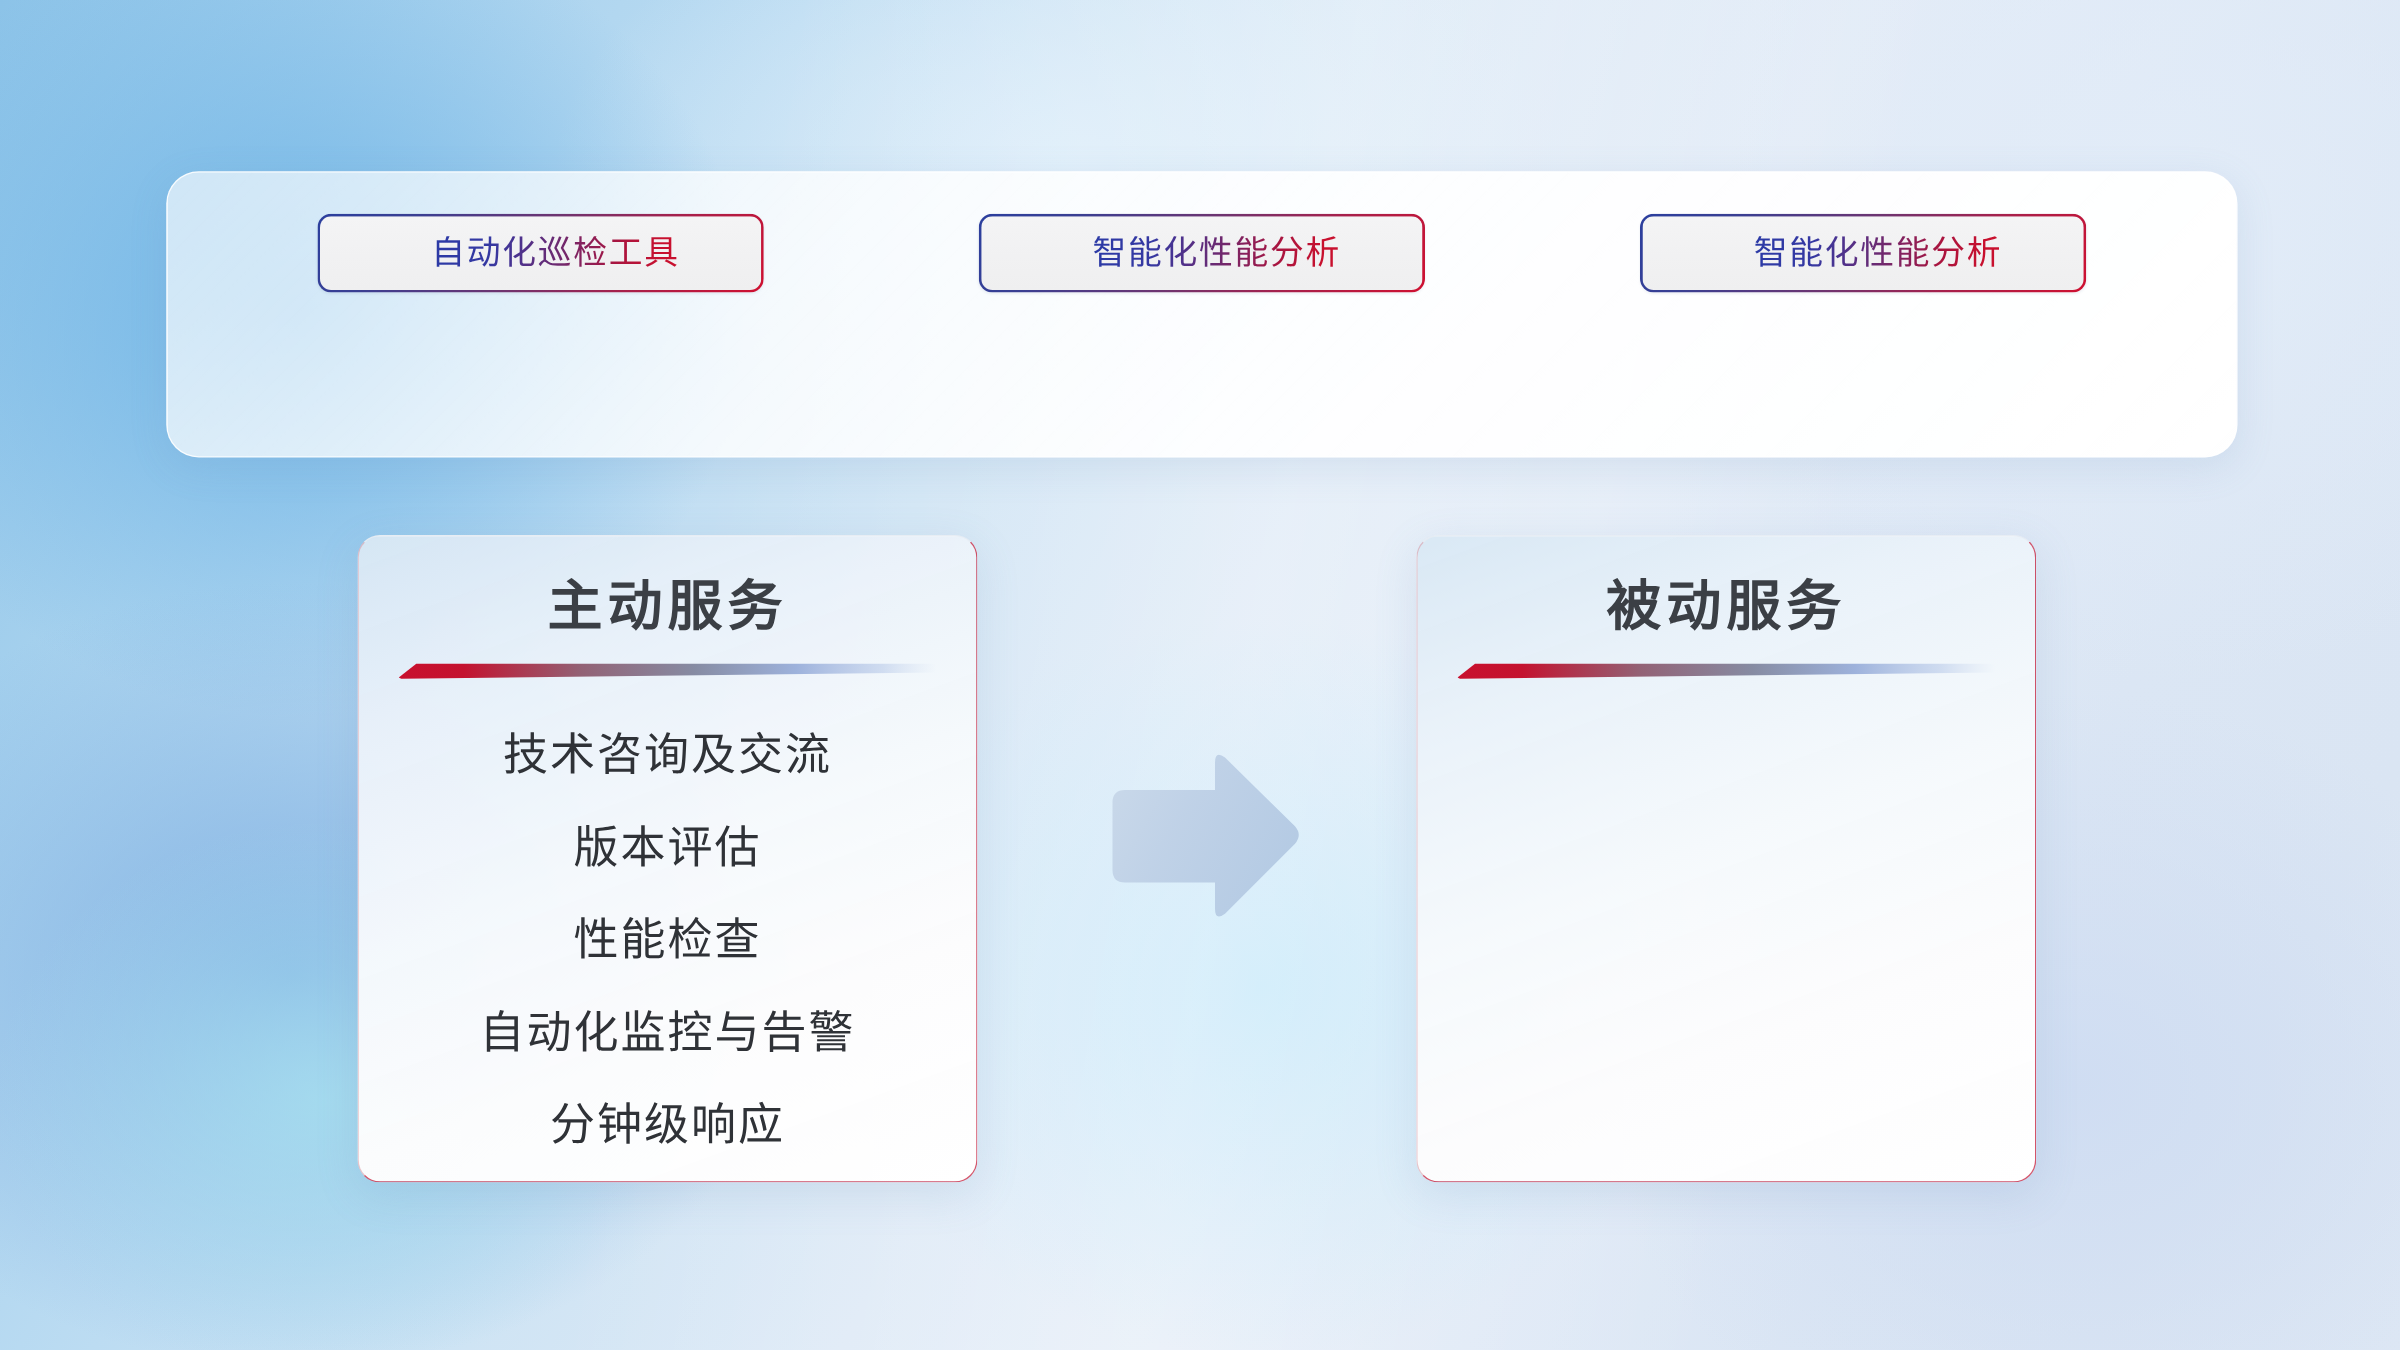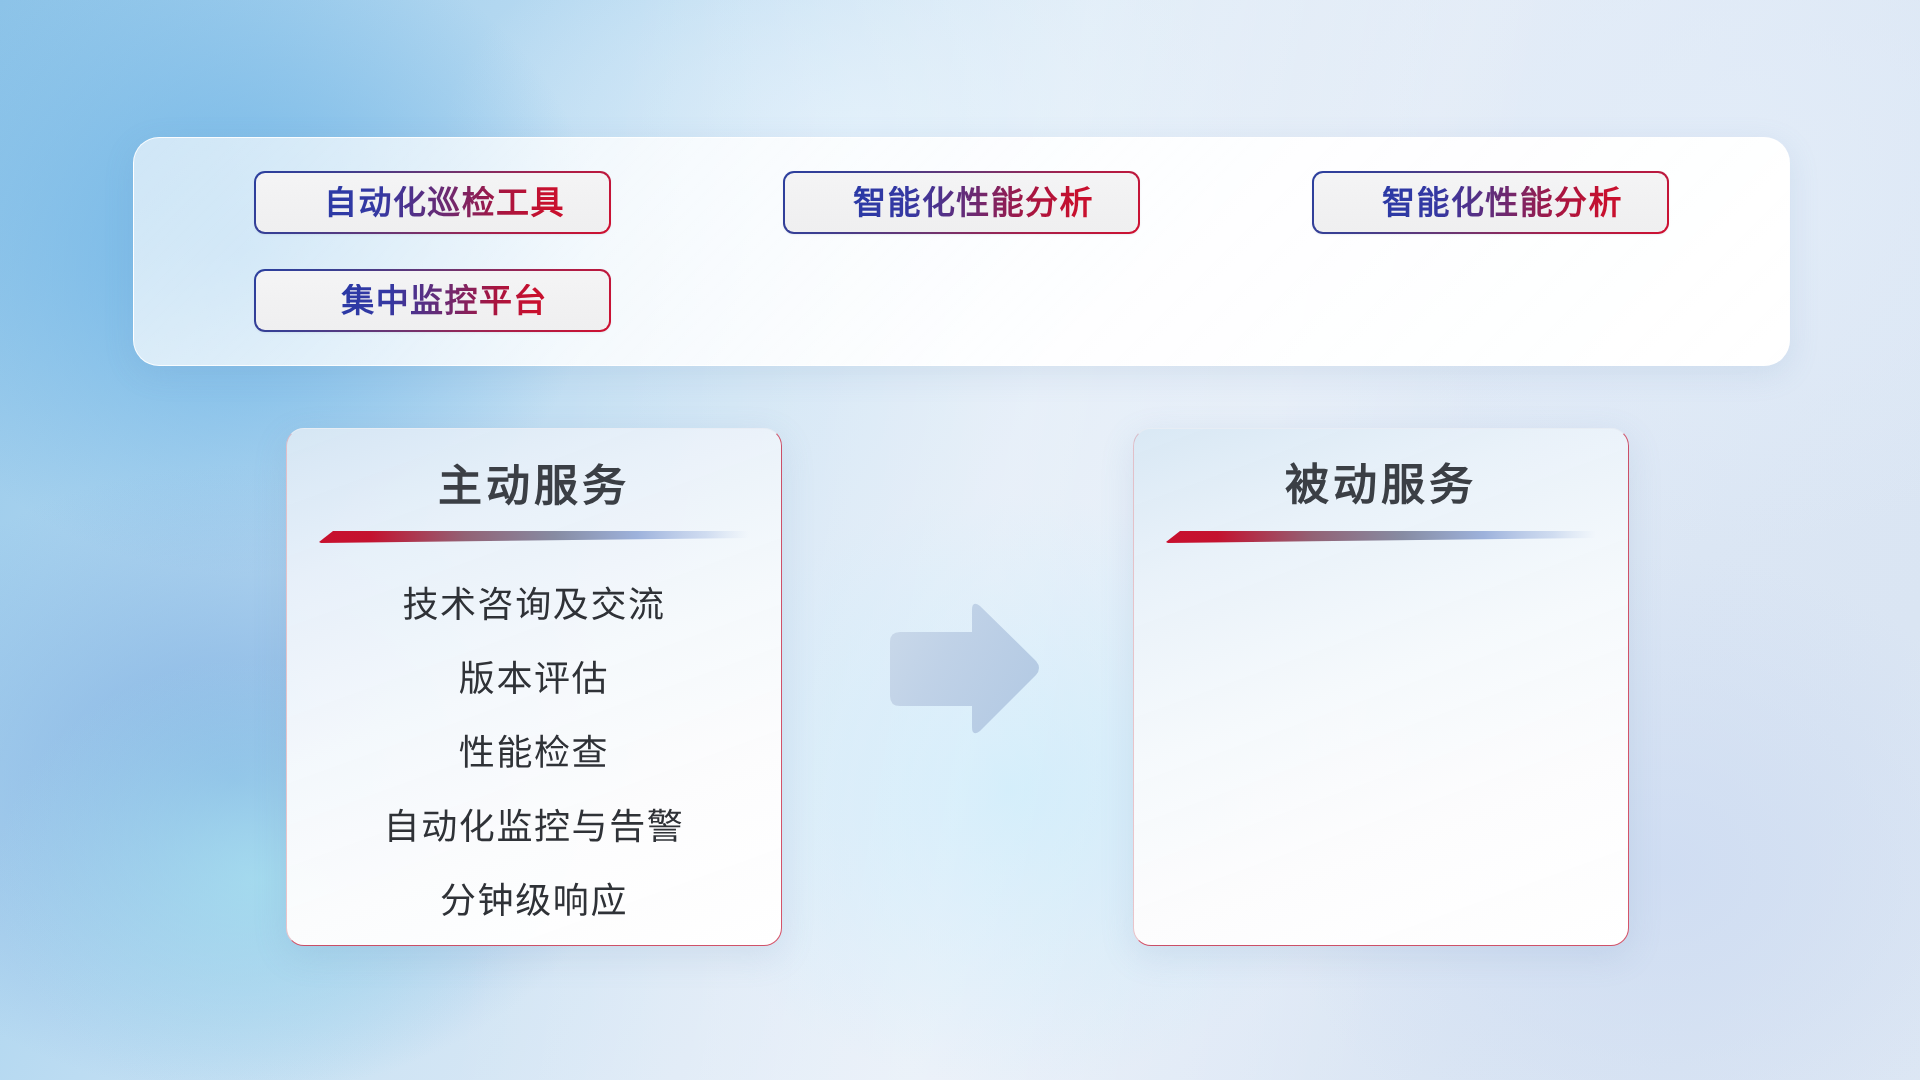--- a/index.html
+++ b/index.html
@@ -126,23 +126,23 @@
       linear-gradient(128deg, #2b3f9e 0%, #3a3f92 20%, #6e3470 48%, #a7204b 72%, #cf1030 100%) border-box;
     border: 2px solid transparent;
     box-sizing: border-box;
     display: flex;
     align-items: center;
     justify-content: center;
     box-shadow: 0 1px 2px rgba(90,110,150,0.10);
   }
 
   .pill-label {
-    font-size: 33px;
+    font-size: 27px;
     letter-spacing: 1.4px;
-    font-weight: 700;
+    font-weight: 400;
     background: linear-gradient(95deg, #2b3aa6 0%, #3538a2 24%, #6b2a72 50%, #a81540 74%, #c8102e 92%);
     -webkit-background-clip: text;
     background-clip: text;
     color: transparent;
     -webkit-text-fill-color: transparent;
     white-space: nowrap;
     line-height: 1;
     margin-left: 24px;
   }
 
@@ -161,21 +161,21 @@
         rgba(252,252,253,0.985) 72%,
         rgba(255,255,255,0.99) 100%);
     border: 1.6px solid rgba(197,20,49,0.72);
     border-top-color: rgba(230,236,244,0.95);
     border-left-color: rgba(214,150,160,0.55);
     box-shadow: 0 10px 34px rgba(106,140,186,0.16);
     overflow: hidden;
     padding-left: 11px;
   }
   #card-active   { left: 286px; }
-  #card-passive  { left: 1133px; font-family: Liberation Serif, serif; }
+  #card-passive  { left: 1133px; }
 
   .card-title {
     position: absolute;
     top: 32px;
     left: 0;
     width: 100%;
     text-align: center;
     font-size: 44px;
     font-weight: 700;
     color: #3b3f45;
@@ -237,23 +237,20 @@
     <div class="pill-grid">
 
       <div class="pill">
         <span class="pill-label">自动化巡检工具</span>
       </div>
       <div class="pill">
         <span class="pill-label">智能化性能分析</span>
       </div>
       <div class="pill">
         <span class="pill-label">智能化性能分析</span>
-      </div>
-      <div class="pill">
-        <span class="pill-label">集中监控平台</span>
       </div>
 
     </div>
   </div>
 
   <div class="card" id="card-active">
     <div class="card-title">主动服务</div>
 
     <svg class="card-divider" viewBox="0 0 430 15" preserveAspectRatio="none">
       <defs>

